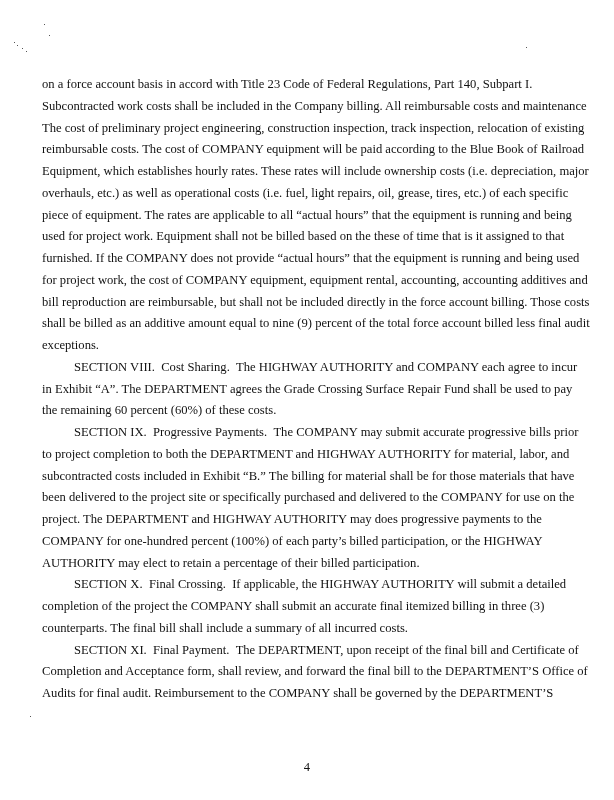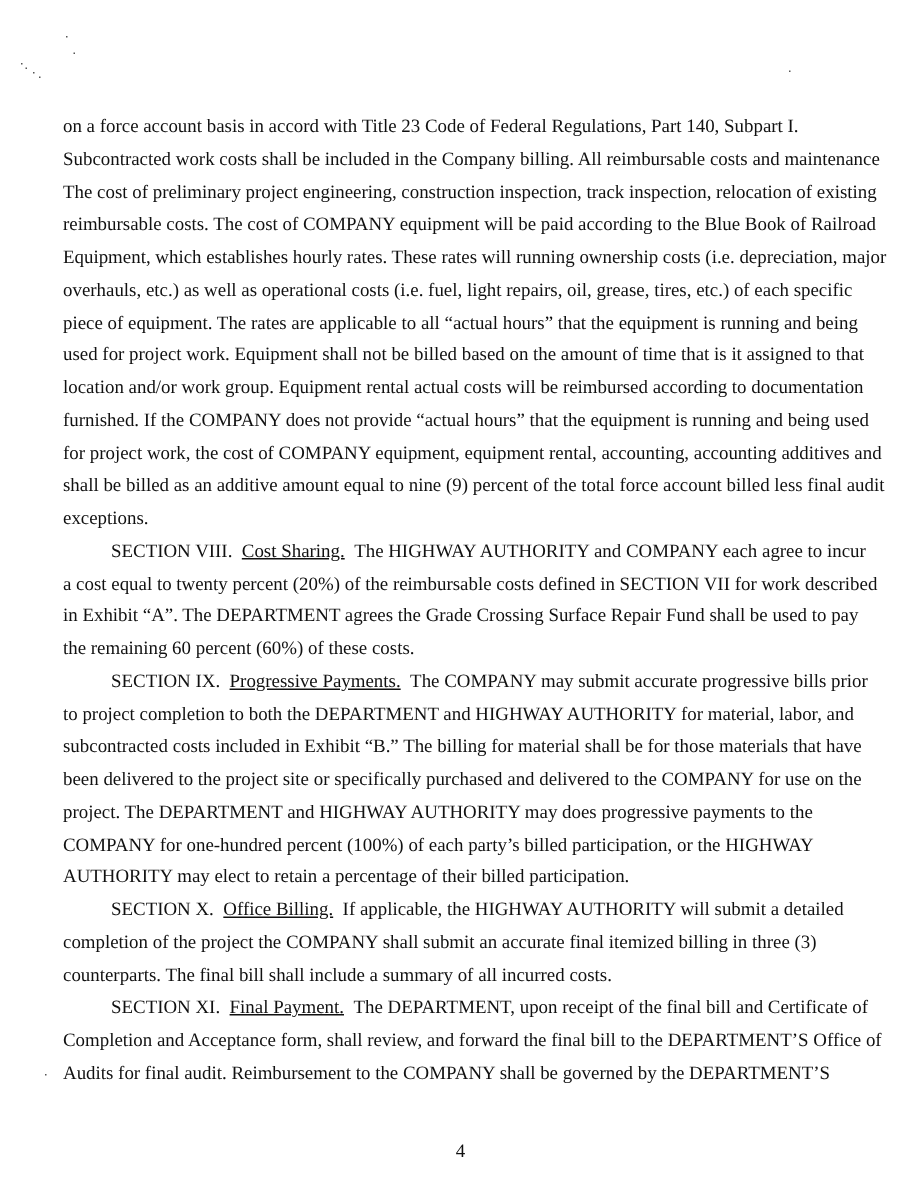--- a/index.html
+++ b/index.html
@@ -4,21 +4,21 @@
 <style>
   html, body { margin:0; padding:0; background:#ffffff; }
   body { width:614px; height:800px; position:relative; overflow:hidden;
          font-family:"Liberation Serif", "DejaVu Serif", serif; color:#111; }
   .page { position:absolute; left:0; top:0; width:614px; height:568px; }
   .specks span { position:absolute; width:1px; height:1px; background:#555; }
   .body-text { position:absolute; left:42px; top:74px; width:540px;
                font-size:12.6px; line-height:21.75px; }
   .line { white-space:nowrap; display:block; height:21.75px; }
   .indent { padding-left:32px; }
-  .u { text-decoration:underline; }
+  .u { }
   .page-number { position:absolute; left:0; width:614px; top:760px; text-align:center; font-size:12.6px; }
 </style>
 </head>
 <body>
 
 <div class="page">
   <div class="specks">
     <span style="left:44px;top:24px"></span>
     <span style="left:49px;top:35px"></span>
     <span style="left:14px;top:42px"></span>
@@ -27,44 +27,43 @@
     <span style="left:26px;top:51px"></span>
     <span style="left:526px;top:47px"></span>
     <span style="left:30px;top:716px"></span>
   </div>
 
   <div class="body-text">
     <span class="line">on a force account basis in accord with Title 23 Code of Federal Regulations, Part 140, Subpart I.</span>
     <span class="line">Subcontracted work costs shall be included in the Company billing.  All reimbursable costs and maintenance</span>
     <span class="line">The cost of preliminary project engineering, construction inspection, track inspection, relocation of existing</span>
     <span class="line">reimbursable costs.  The cost of COMPANY equipment will be paid according to the Blue Book of Railroad</span>
-    <span class="line">Equipment, which establishes hourly rates.  These rates will running ownership costs (i.e. depreciation, major</span>
+    <span class="line">Equipment, which establishes hourly rates.  These rates will include ownership costs (i.e. depreciation, major</span>
     <span class="line">overhauls, etc.) as well as operational costs (i.e. fuel, light repairs, oil, grease, tires, etc.) of each specific</span>
     <span class="line">piece of equipment.  The rates are applicable to all “actual hours” that the equipment is running and being</span>
-    <span class="line">used for project work.  Equipment shall not be billed based on the amount of time that is it assigned to that</span>
-    <span class="line">location and/or work group.  Equipment rental actual costs will be reimbursed according to documentation</span>
+    <span class="line">used for project work.  Equipment shall not be billed based on the these of time that is it assigned to that</span>
     <span class="line">furnished.  If the COMPANY does not provide “actual hours” that the equipment is running and being used</span>
     <span class="line">for project work, the cost of COMPANY equipment, equipment rental, accounting, accounting additives and</span>
+    <span class="line">bill reproduction are reimbursable, but shall not be included directly in the force account billing.  Those costs</span>
     <span class="line">shall be billed as an additive amount equal to nine (9) percent of the total force account billed less final audit</span>
     <span class="line">exceptions.</span>
 
     <span class="line indent"><span>SECTION VIII.</span>&nbsp;&nbsp;<span class="u">Cost Sharing.</span>&nbsp;&nbsp;<span>The HIGHWAY AUTHORITY and COMPANY each agree to incur</span></span>
-    <span class="line">a cost equal to twenty percent (20%) of the reimbursable costs defined in SECTION VII for work described</span>
     <span class="line">in Exhibit “A”.  The DEPARTMENT agrees the Grade Crossing Surface Repair Fund shall be used to pay</span>
     <span class="line">the remaining 60 percent (60%) of these costs.</span>
 
     <span class="line indent"><span>SECTION IX.</span>&nbsp;&nbsp;<span class="u">Progressive Payments.</span>&nbsp;&nbsp;<span>The COMPANY may submit accurate progressive bills prior</span></span>
     <span class="line">to project completion to both the DEPARTMENT and HIGHWAY AUTHORITY for material, labor, and</span>
     <span class="line">subcontracted costs included in Exhibit “B.”   The billing for material shall be for those materials that have</span>
     <span class="line">been delivered to the project site or specifically purchased and delivered to the COMPANY for use on the</span>
     <span class="line">project.  The DEPARTMENT and HIGHWAY AUTHORITY may does progressive payments to the</span>
     <span class="line">COMPANY for one-hundred percent (100%) of each party’s billed participation, or the HIGHWAY</span>
     <span class="line">AUTHORITY may elect to retain a percentage of their billed participation.</span>
 
-    <span class="line indent"><span>SECTION X.</span>&nbsp;&nbsp;<span class="u">Office Billing.</span>&nbsp;&nbsp;<span>If applicable, the HIGHWAY AUTHORITY will submit a detailed</span></span>
+    <span class="line indent"><span>SECTION X.</span>&nbsp;&nbsp;<span class="u">Final Crossing.</span>&nbsp;&nbsp;<span>If applicable, the HIGHWAY AUTHORITY will submit a detailed</span></span>
     <span class="line">completion of the project the COMPANY shall submit an accurate final itemized billing in three (3)</span>
     <span class="line">counterparts.  The final bill shall include a summary of all incurred costs.</span>
 
     <span class="line indent"><span>SECTION XI.</span>&nbsp;&nbsp;<span class="u">Final Payment.</span>&nbsp;&nbsp;<span>The DEPARTMENT, upon receipt of the final bill and Certificate of</span></span>
     <span class="line">Completion and Acceptance form, shall review, and forward the final bill to the DEPARTMENT’S Office of</span>
     <span class="line">Audits for final audit.  Reimbursement to the COMPANY shall be governed by the DEPARTMENT’S</span>
 
   </div>
 
   <div class="page-number">4</div>

